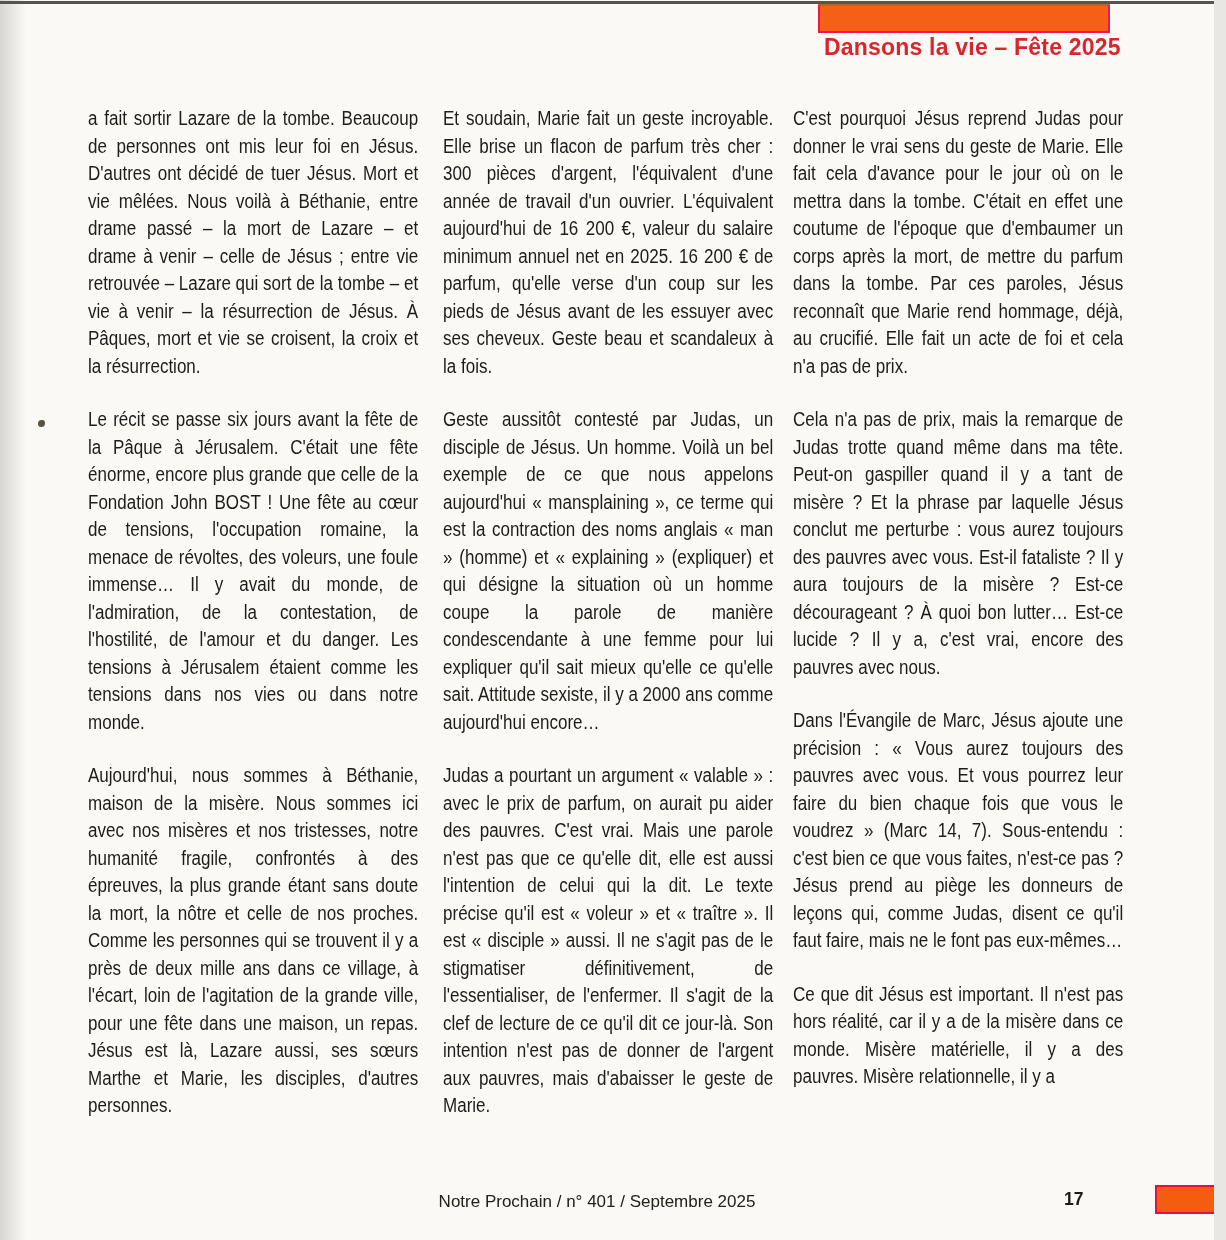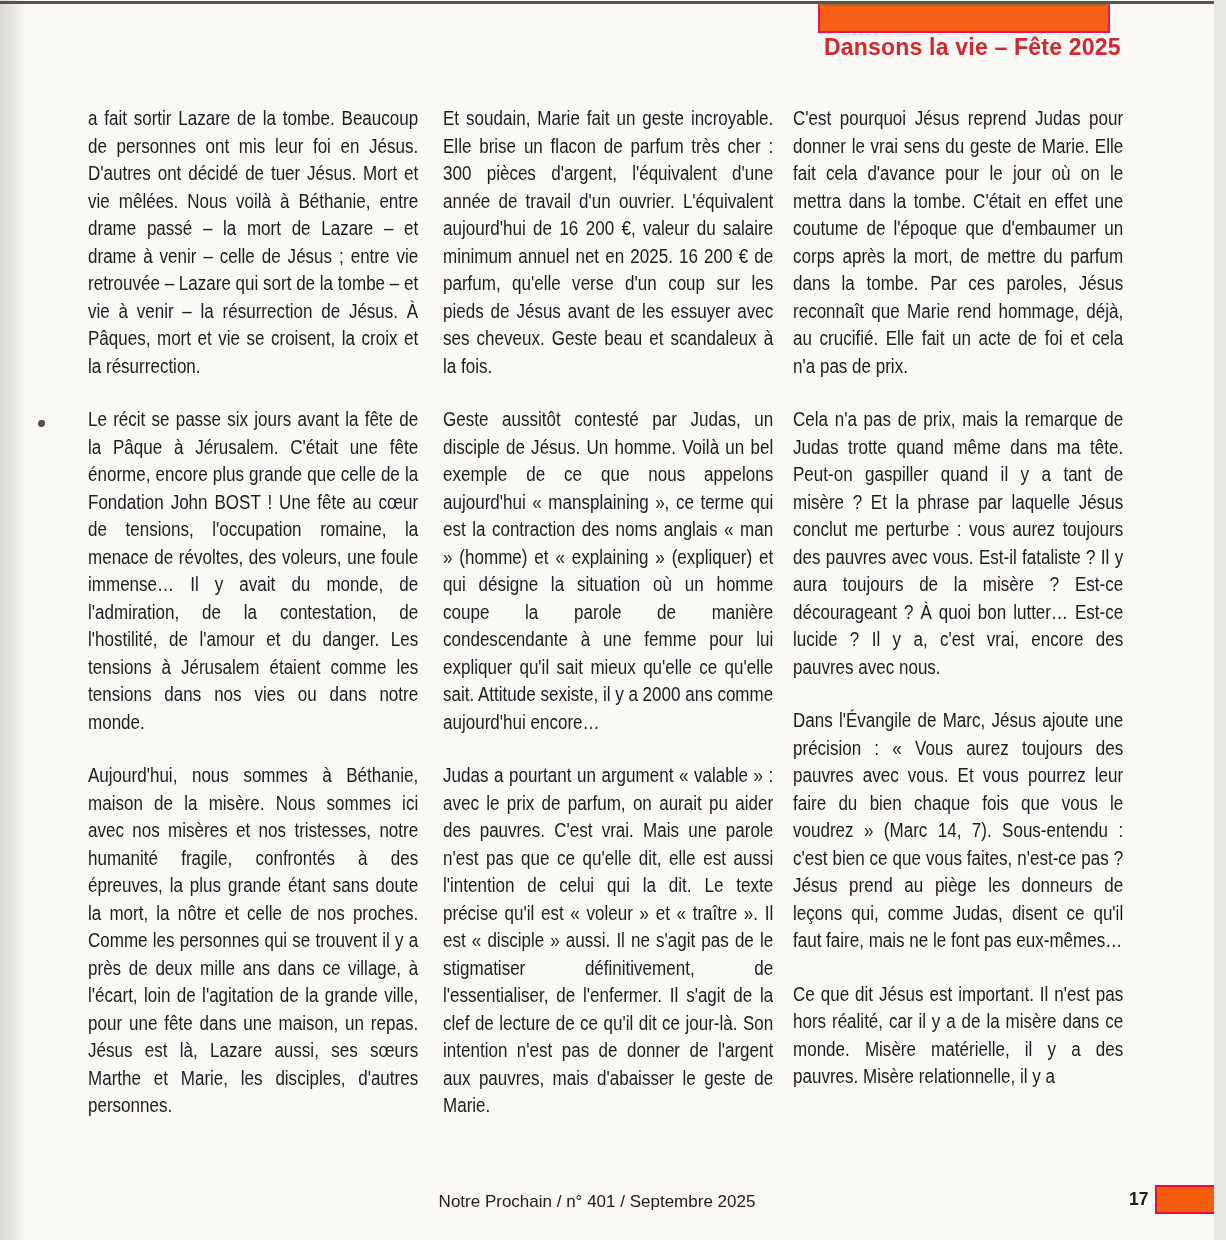--- a/index.html
+++ b/index.html
@@ -69,21 +69,21 @@
     position:absolute;
     left:0;top:1192px;
     width:1226px;
     text-align:center;
     transform:translateX(-16px);
     font-size:17px;
     color:#232019;
   }
   .page-number{
     position:absolute;
-    left:1129px;top:1189px;
+    left:1064px;top:1189px;
     font-size:17.5px;
     font-weight:bold;
     color:#1e1c1a;
   }
   .page-tab{
     position:absolute;
     left:1155px;top:1185px;
     width:71px;height:25px;
     background:#f55c10;
     border:2px solid #e01040;

